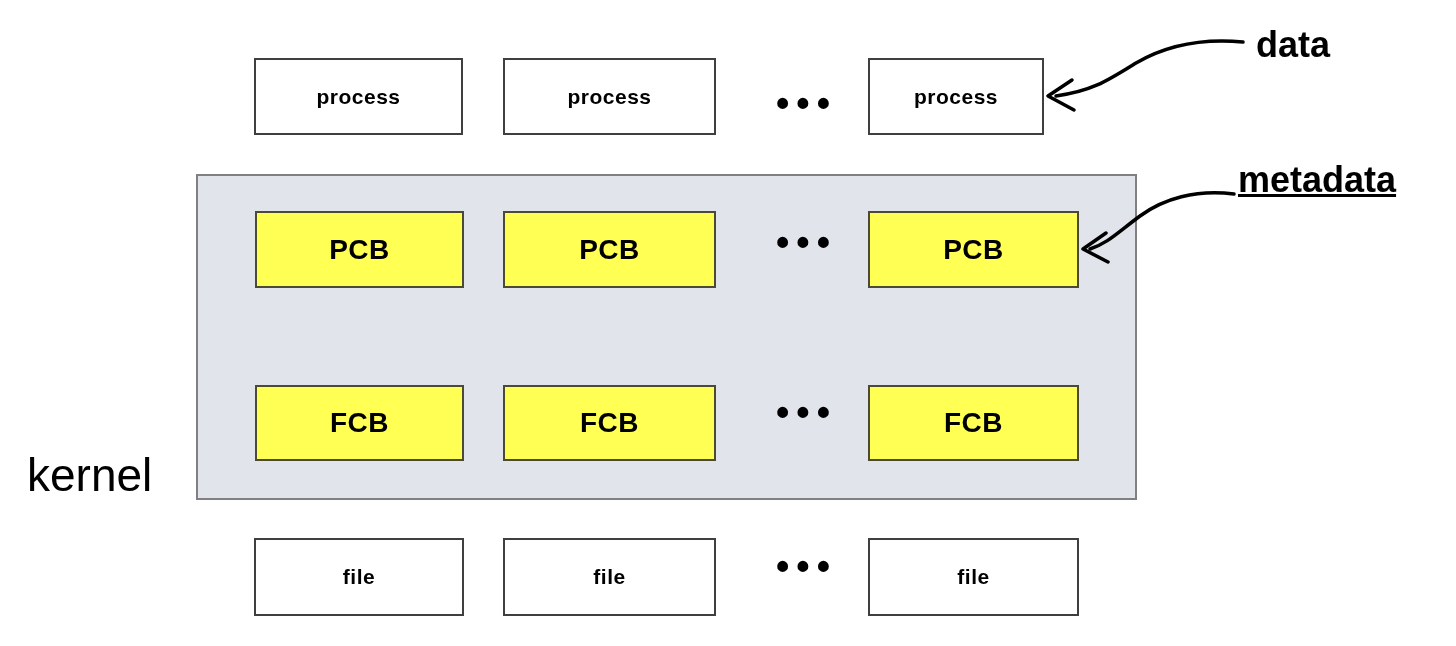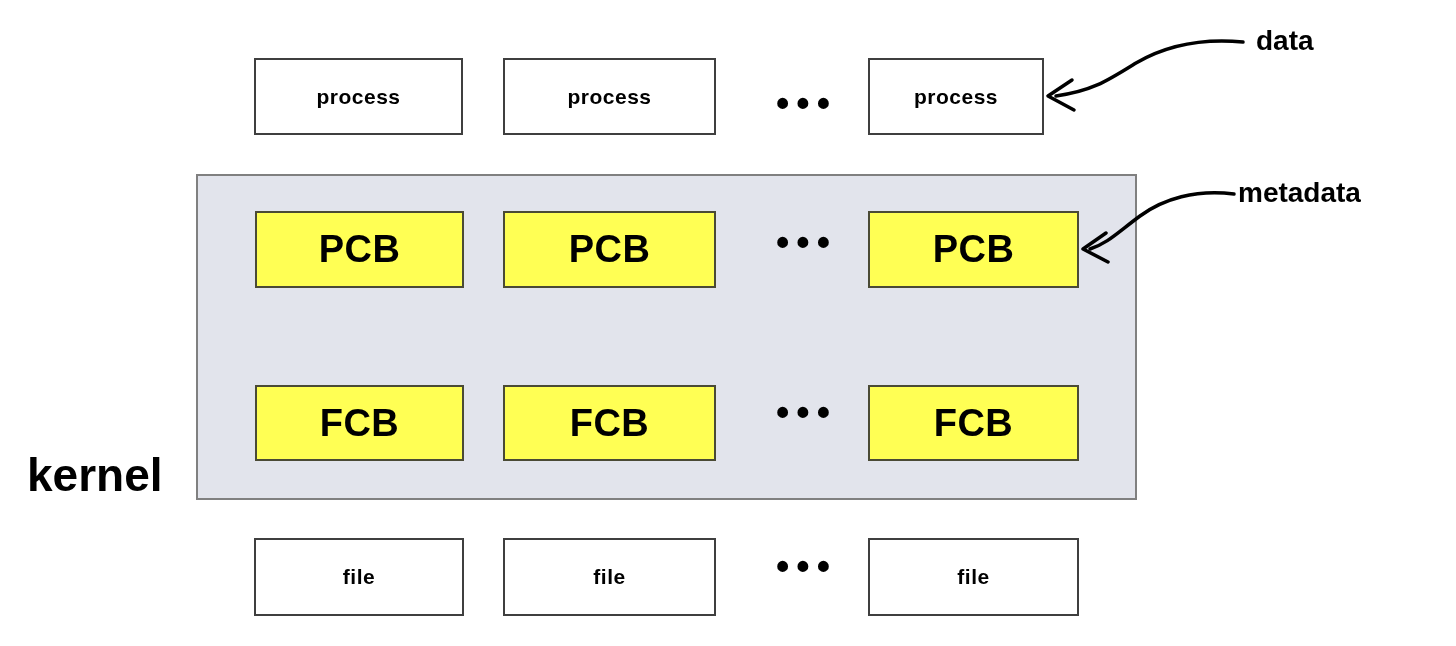--- a/index.html
+++ b/index.html
@@ -28,44 +28,44 @@
     letter-spacing: 0.5px;
   }
   .white-box {
     background: #ffffff;
     border: 2px solid var(--box-border, #3f3f3f);
     font-size: 21px;
   }
   .yellow-box {
     background: var(--cb-fill, #ffff54);
     border: 2px solid var(--cb-border, #4a4a35);
-    font-size: 38px;
+    font-size: 28px;
   }
   .dots {
     position: absolute;
     width: 62px;
     height: 40px;
     display: flex;
     align-items: center;
     justify-content: center;
     font-size: 38px;
     letter-spacing: 7px;
     font-weight: 700;
     text-indent: 7px; 
     line-height: 1;
   }
   .side-label {
     position: absolute;
     font-size: 46px;
-    font-weight: 700;
+    font-weight: 400;
     line-height: 1;
   }
   .annotation-label {
     position: absolute;
-    font-size: 28px;
+    font-size: 36px;
     font-weight: 600;
     line-height: 1;
   }
   .arrow-layer {
     position: absolute;
     left: 0; top: 0;
     width: 1456px;
     height: 646px;
     pointer-events: none;
   }
@@ -93,21 +93,21 @@
   <div class="box yellow-box" style="left:503px; top:385px; width:213px; height:76px;">FCB</div>
   <div class="dots" style="left:772px; top:392px;">•••</div>
   <div class="box yellow-box" style="left:868px; top:385px; width:211px; height:76px;">FCB</div>
 
   <div class="box white-box" style="left:254px; top:538px; width:210px; height:78px;">file</div>
   <div class="box white-box" style="left:503px; top:538px; width:213px; height:78px;">file</div>
   <div class="dots" style="left:772px; top:546px;">•••</div>
   <div class="box white-box" style="left:868px; top:538px; width:211px; height:78px;">file</div>
 
   <div class="annotation-label" style="left:1256px; top:27px;">data</div>
-  <div class="annotation-label" style="left:1238px; top:179px;">metadata</div>
+  <div class="annotation-label" style="left:1238px; top:162px;text-decoration:underline;">metadata</div>
 
   <svg class="arrow-layer" viewBox="0 0 1456 646" xmlns="http://www.w3.org/2000/svg">
     <g stroke="#000000" stroke-width="3.5" fill="none" stroke-linecap="round" stroke-linejoin="round">
 
       <g>
         <path d="M 1243 42 C 1200 38 1165 46 1136 63 C 1107 81 1092 91 1056 96"></path>
         <polyline points="1072,80 1048,96 1074,110"></polyline>
       </g>
 
       <g>

